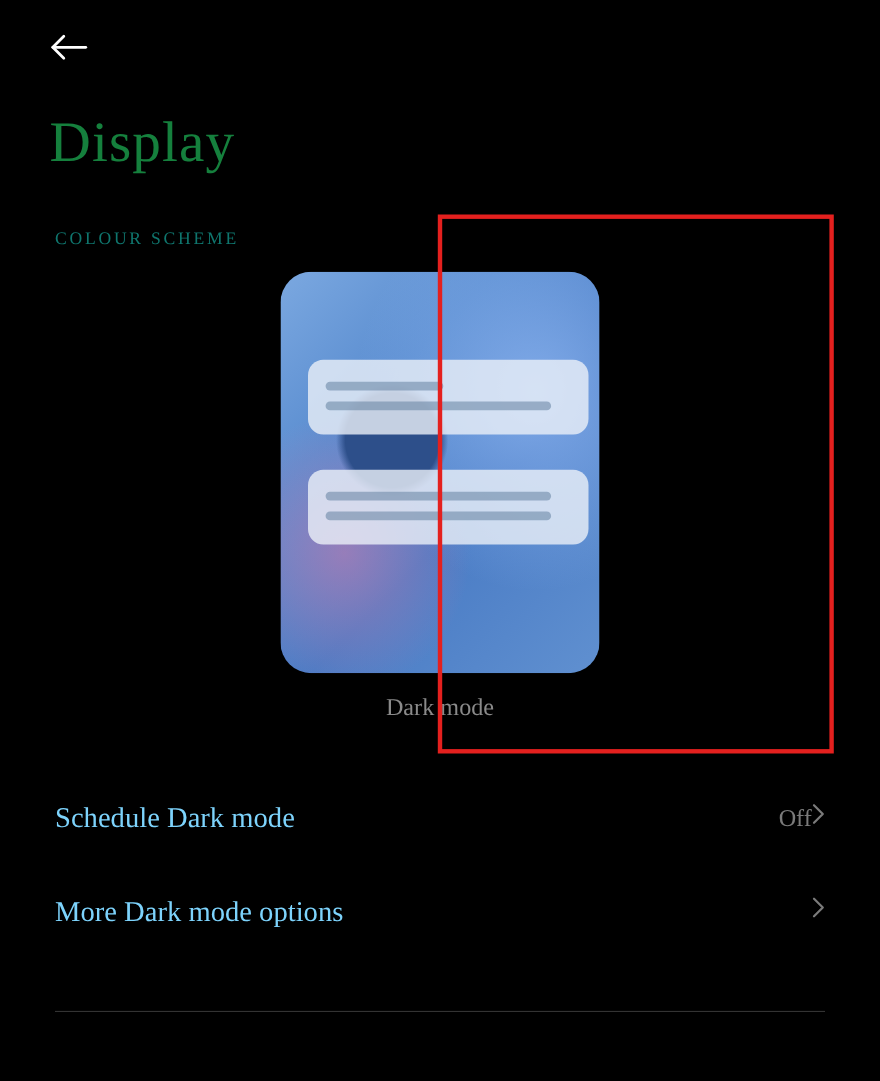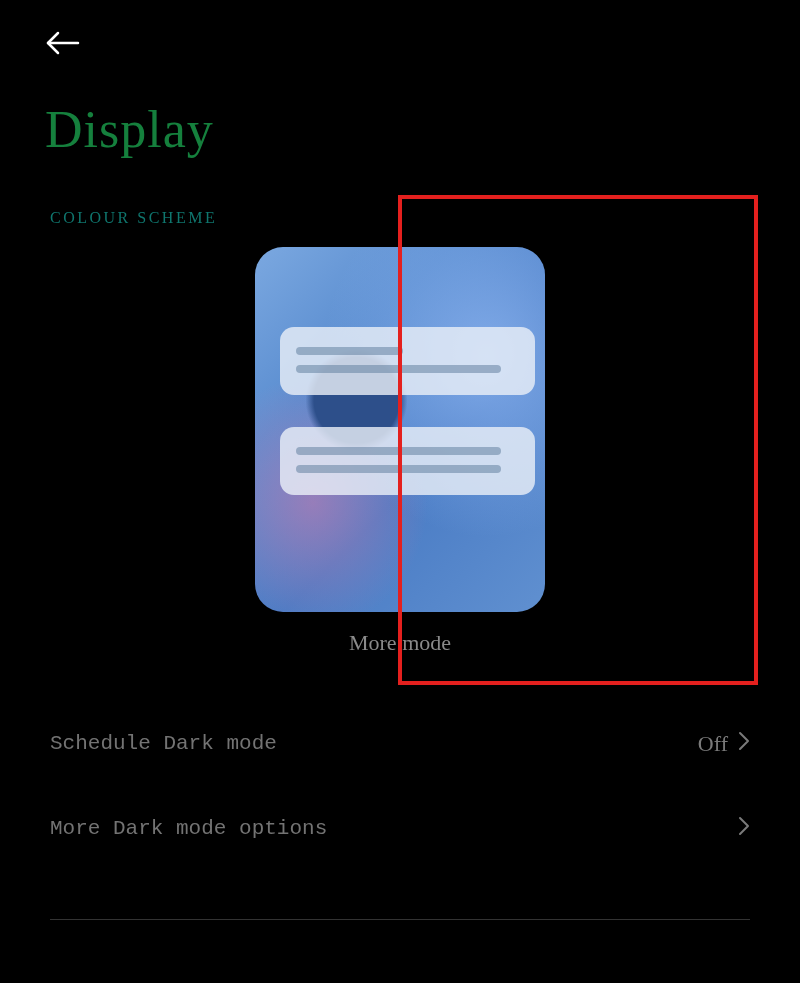--- a/index.html
+++ b/index.html
@@ -121,28 +121,26 @@
     .list-items {
       padding: 45px 50px 0;
     }
     .list-row {
       display: flex;
       align-items: center;
       justify-content: space-between;
       height: 85px;
     }
     .row-label {
-      font-size: 21px;
-      color: #737373;
-      font-family: Liberation Mono, monospace;
+      font-size: 26px;
+      color: #7dd3fc;
     }
     .row-right {
       display: flex;
       align-items: flex-end;
-      gap: 10px;
     }
     .row-value {
       font-size: 22px;
       color: #7a7a7a;
     }
     .chevron {
       color: #7a7a7a;
       font-size: 24px;
     }
     .divider {
@@ -174,21 +172,21 @@
       <div class="card-wallpaper-light"></div>
       <div class="msg-block msg-light msg1">
         <div class="bar bar-light short"></div>
         <div class="bar bar-light long"></div>
       </div>
       <div class="msg-block msg-light msg2">
         <div class="bar bar-light long"></div>
         <div class="bar bar-light long"></div>
       </div>
     </div>
-    <div class="card-label">More mode</div>
+    <div class="card-label">Dark mode</div>
   </div>
 
 
 </div>
 
 <div class="highlight-box"></div>
 
 <div class="list-items">
   <div class="list-row">
     <div class="row-label">Schedule Dark mode</div>

